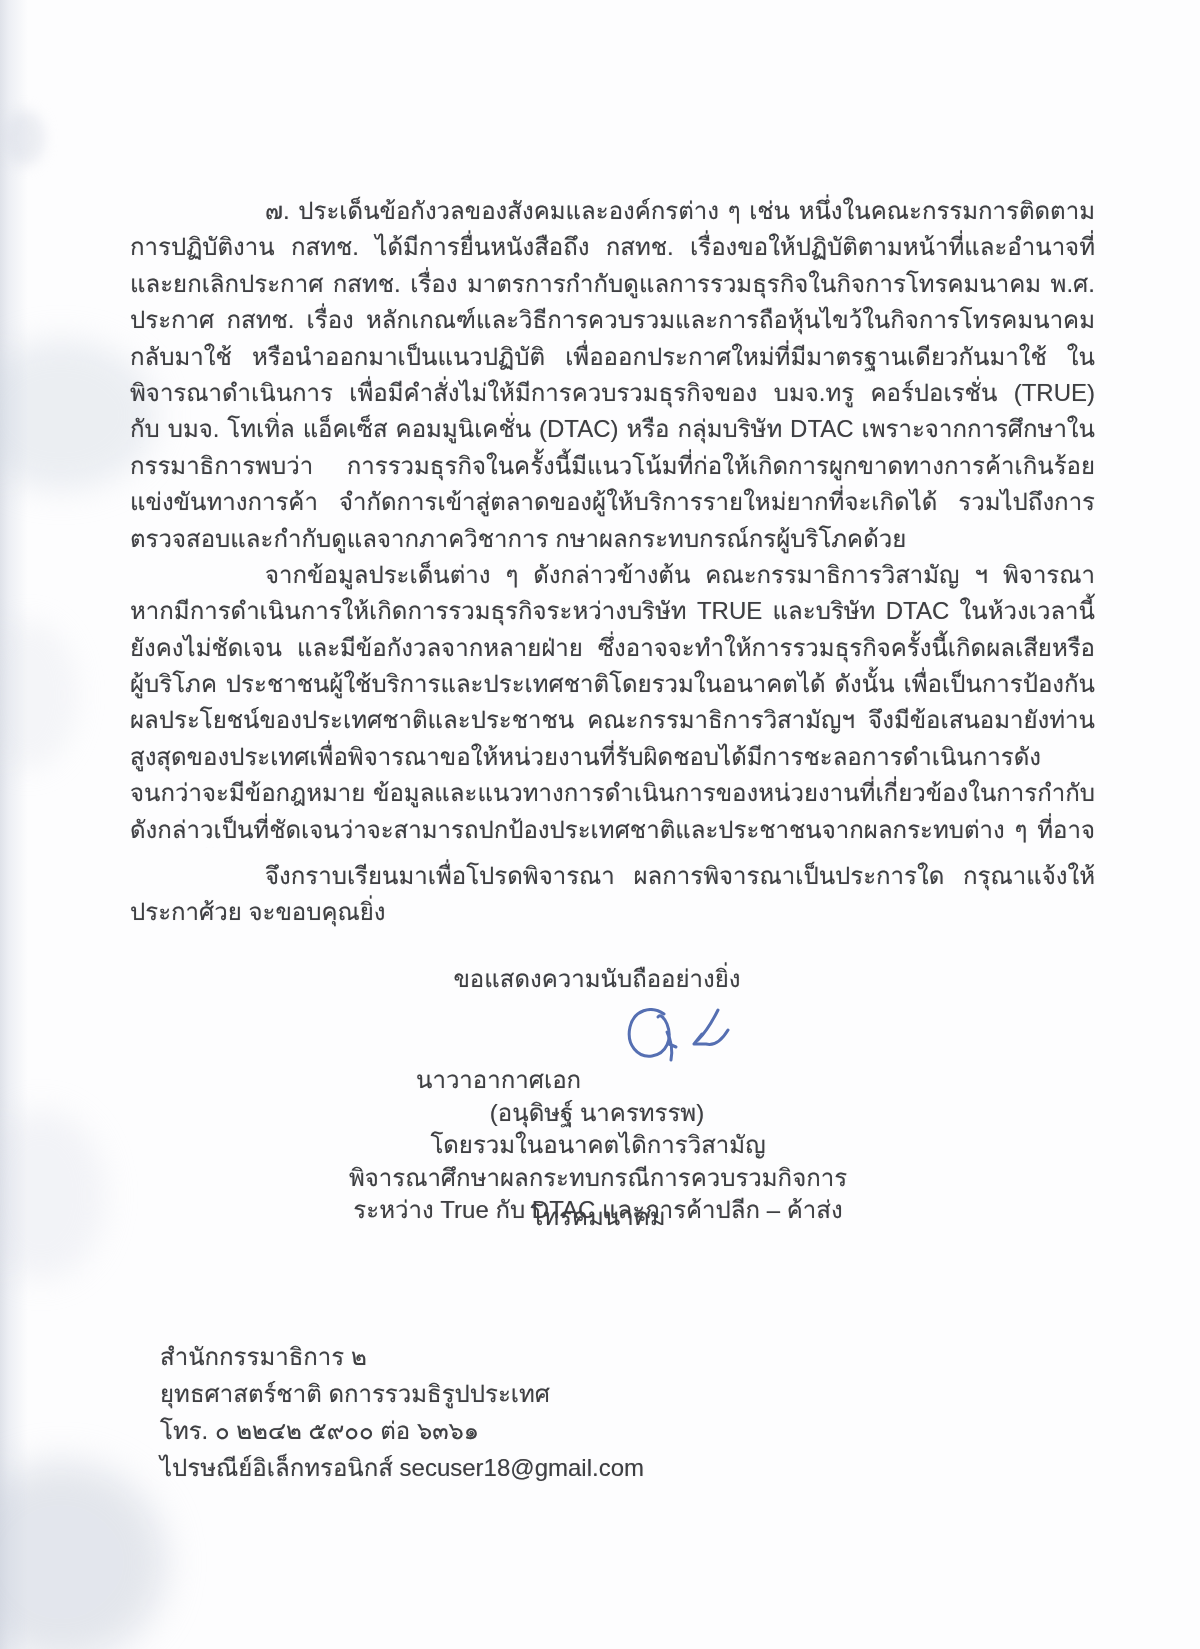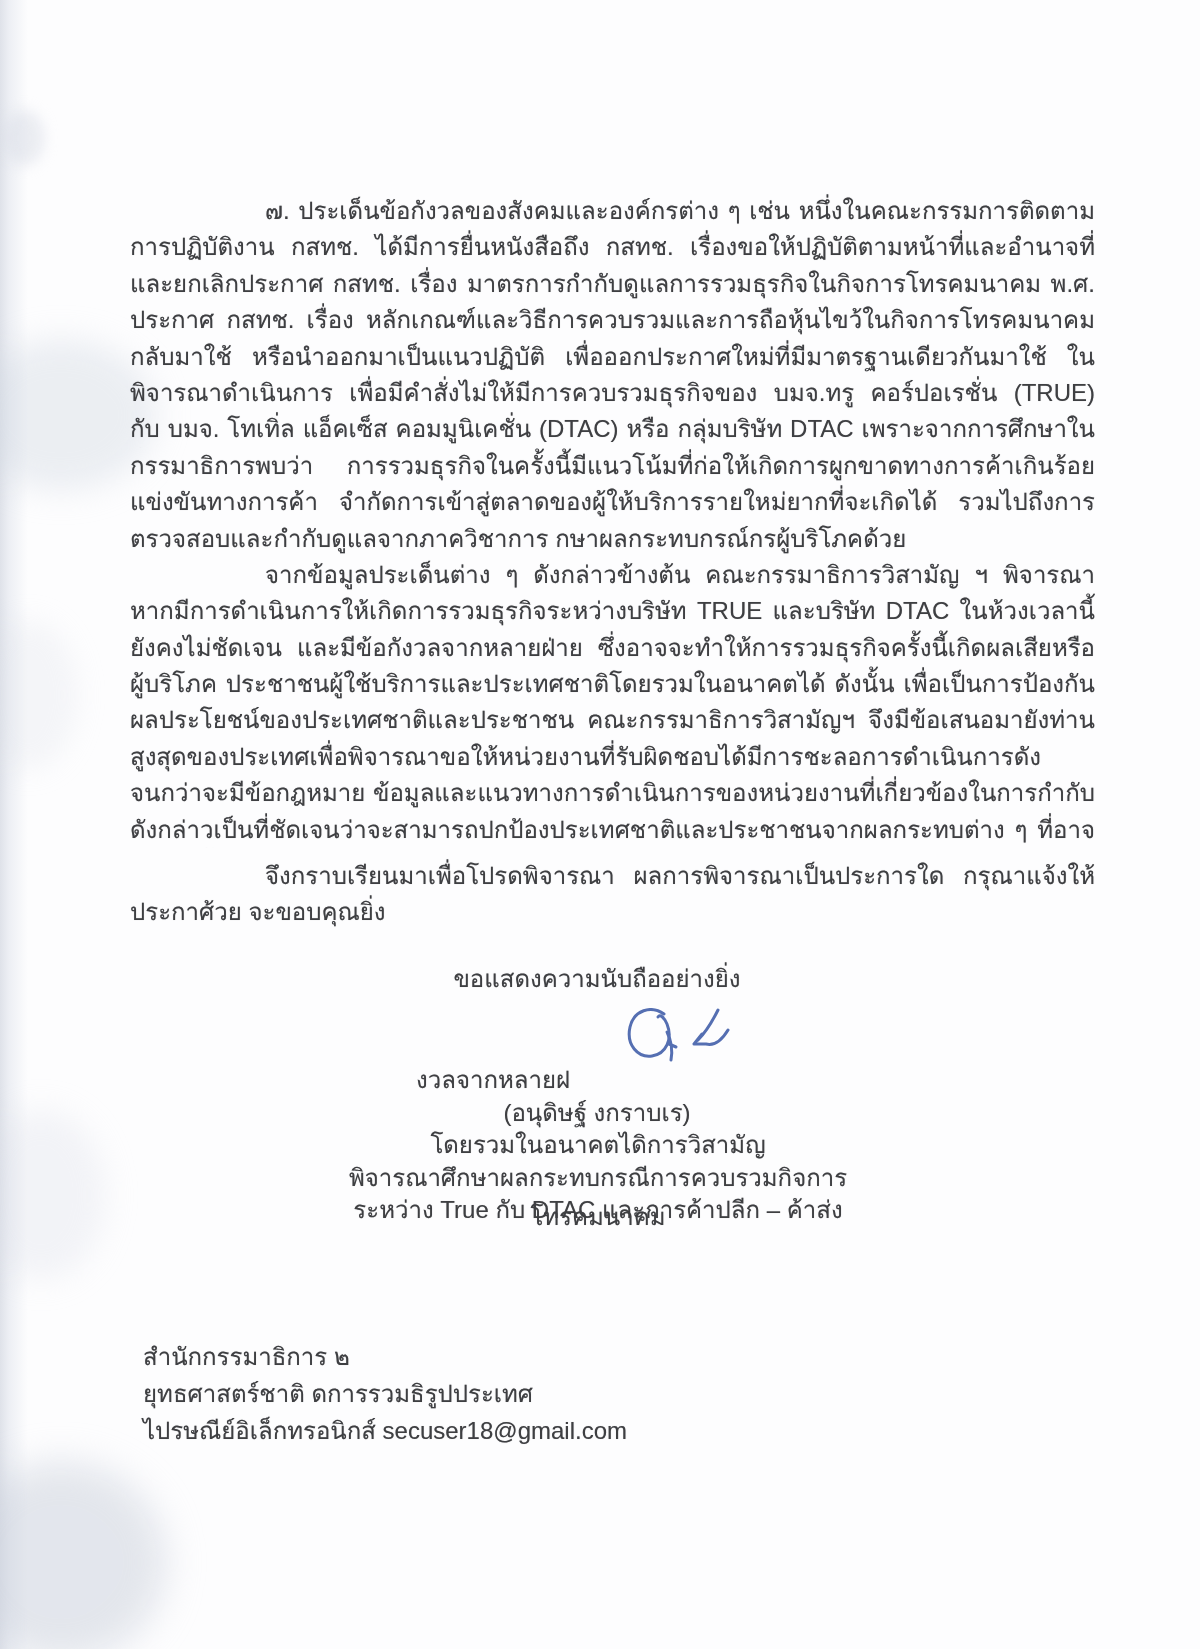--- a/index.html
+++ b/index.html
@@ -37,21 +37,21 @@
     text-shadow:0 0 .7px rgba(62,63,66,.45);
   }
   .line.first{padding-left:135px;}
   .line.last{text-align-last:left;}
 
   .abs{position:absolute;font-size:24px;text-shadow:0 0 .7px rgba(62,63,66,.45);margin-top:8px;}
   .center{text-align:center;}
 
   .sig-svg{position:absolute;left:618px;top:1002px;width:120px;height:70px;}
   .footer{position:absolute;left:143px;top:1338px;font-size:24px;}
-  .footer div{height:37px;line-height:37px;text-shadow:0 0 .7px rgba(62,63,66,.45);}
+  .footer div{height:37px;line-height:37px;text-shadow:0 0 .7px rgba(62,63,66,.45);margin-left:17px;}
 </style>
 </head>
 <body>
 
 <div class="page">
 
   <div class="edge-strip"></div>
   <div class="smudge sm1"></div>
   <div class="smudge sm2"></div>
   <div class="smudge sm3"></div>
@@ -91,27 +91,28 @@
 
   <svg class="sig-svg" viewBox="0 0 120 70">
     <g fill="none" stroke="#4763ac" stroke-width="3" stroke-linecap="round" stroke-linejoin="round" opacity="0.92">
       <path d="M 46 12 C 33 3, 16 8, 12 25 C 8 43, 20 56, 34 54 C 48 52, 55 37, 49 22 C 46 15, 42 12, 40 15"></path>
       <path d="M 49 30 C 53 38, 55 47, 53 58 M 51 42 L 58 45"></path>
       <path d="M 100 8 C 94 20, 88 30, 80 38"></path>
       <path d="M 76 42 L 84 32 M 76 42 L 88 42 C 96 44, 104 38, 110 28"></path>
     </g>
   </svg>
 
-  <div class="abs" style="left:416px;top:1052px;">งวลจากหลายฝ</div>
+  <div class="abs" style="left:416px;top:1052px;">นาวาอากาศเอก</div>
 
-  <div class="abs center" style="left:377px;top:1085px;width:440px;">(อนุดิษฐ์  งกราบเร)</div>
+  <div class="abs center" style="left:377px;top:1085px;width:440px;">(อนุดิษฐ์  นาครทรรพ)</div>
 
   <div class="abs center" style="left:298px;top:1117px;width:600px;">โดยรวมในอนาคตไดิการวิสามัญ</div>
   <div class="abs center" style="left:298px;top:1182px;width:600px;">ระหว่าง True กับ DTAC และการค้าปลีก – ค้าส่ง</div>
   <div class="abs center" style="left:298px;top:1150px;width:600px;">พิจารณาศึกษาผลกระทบกรณีการควบรวมกิจการโทรคมนาคม</div>
 
   <div class="footer">
     <div>สำนักกรรมาธิการ ๒</div>
     <div>ยุทธศาสตร์ชาติ ดการรวมธิรูปประเทศ</div>
+    <div>โทร. ๐ ๒๒๔๒ ๕๙๐๐ ต่อ ๖๓๖๑</div>
     <div>ไปรษณีย์อิเล็กทรอนิกส์  secuser18@gmail.com</div>
   </div>
 
 </div>
 
 </body></html>

